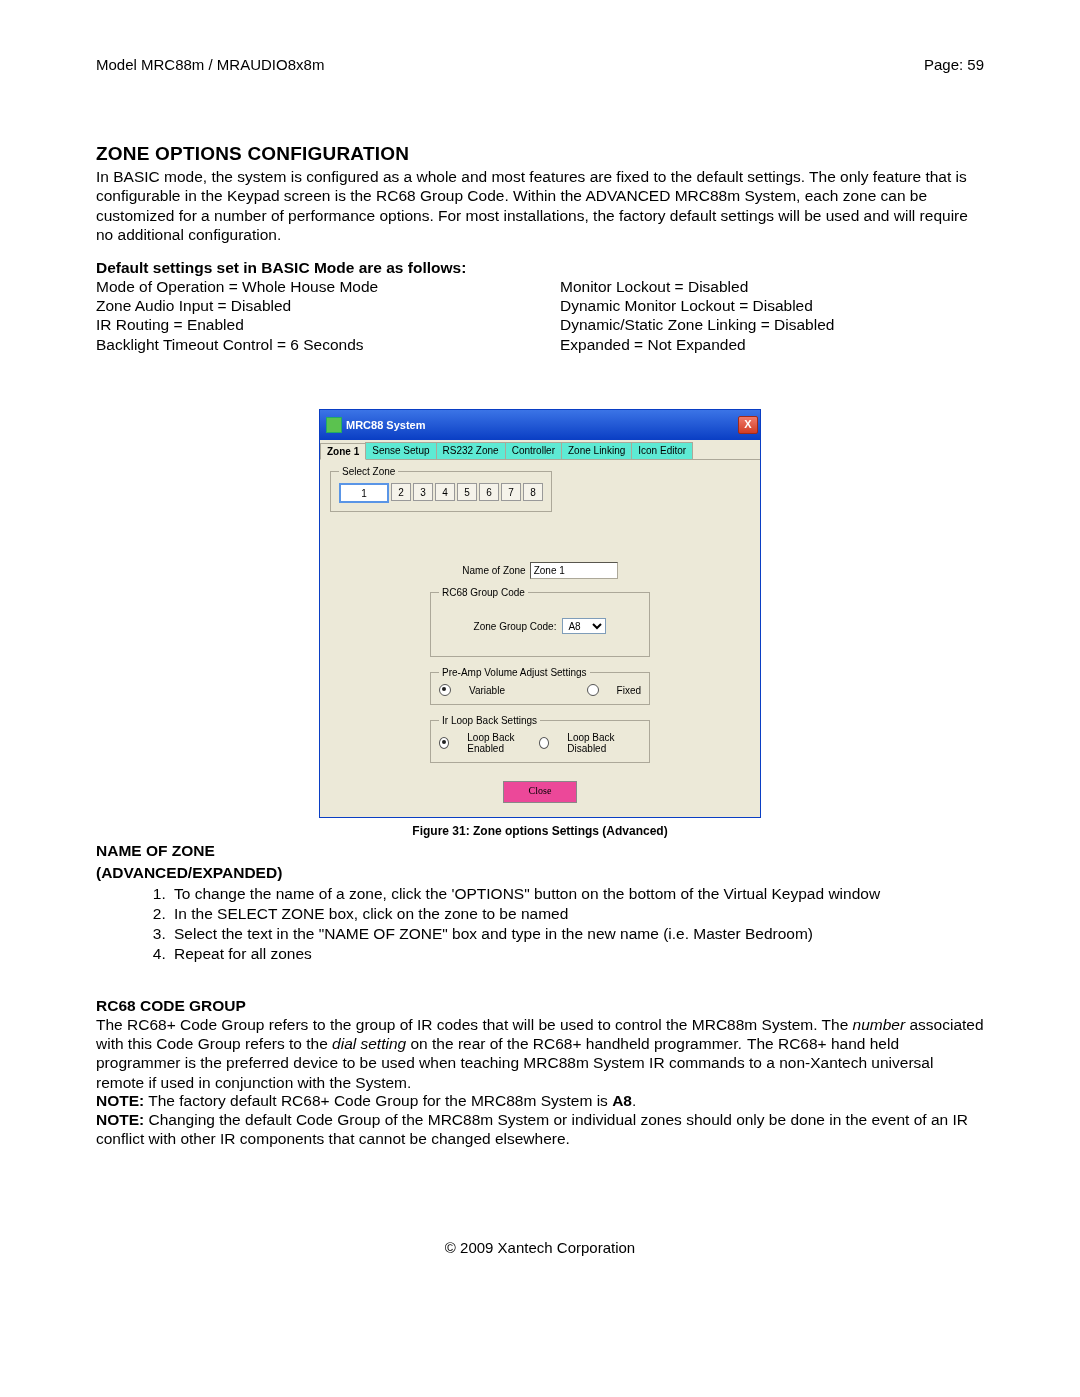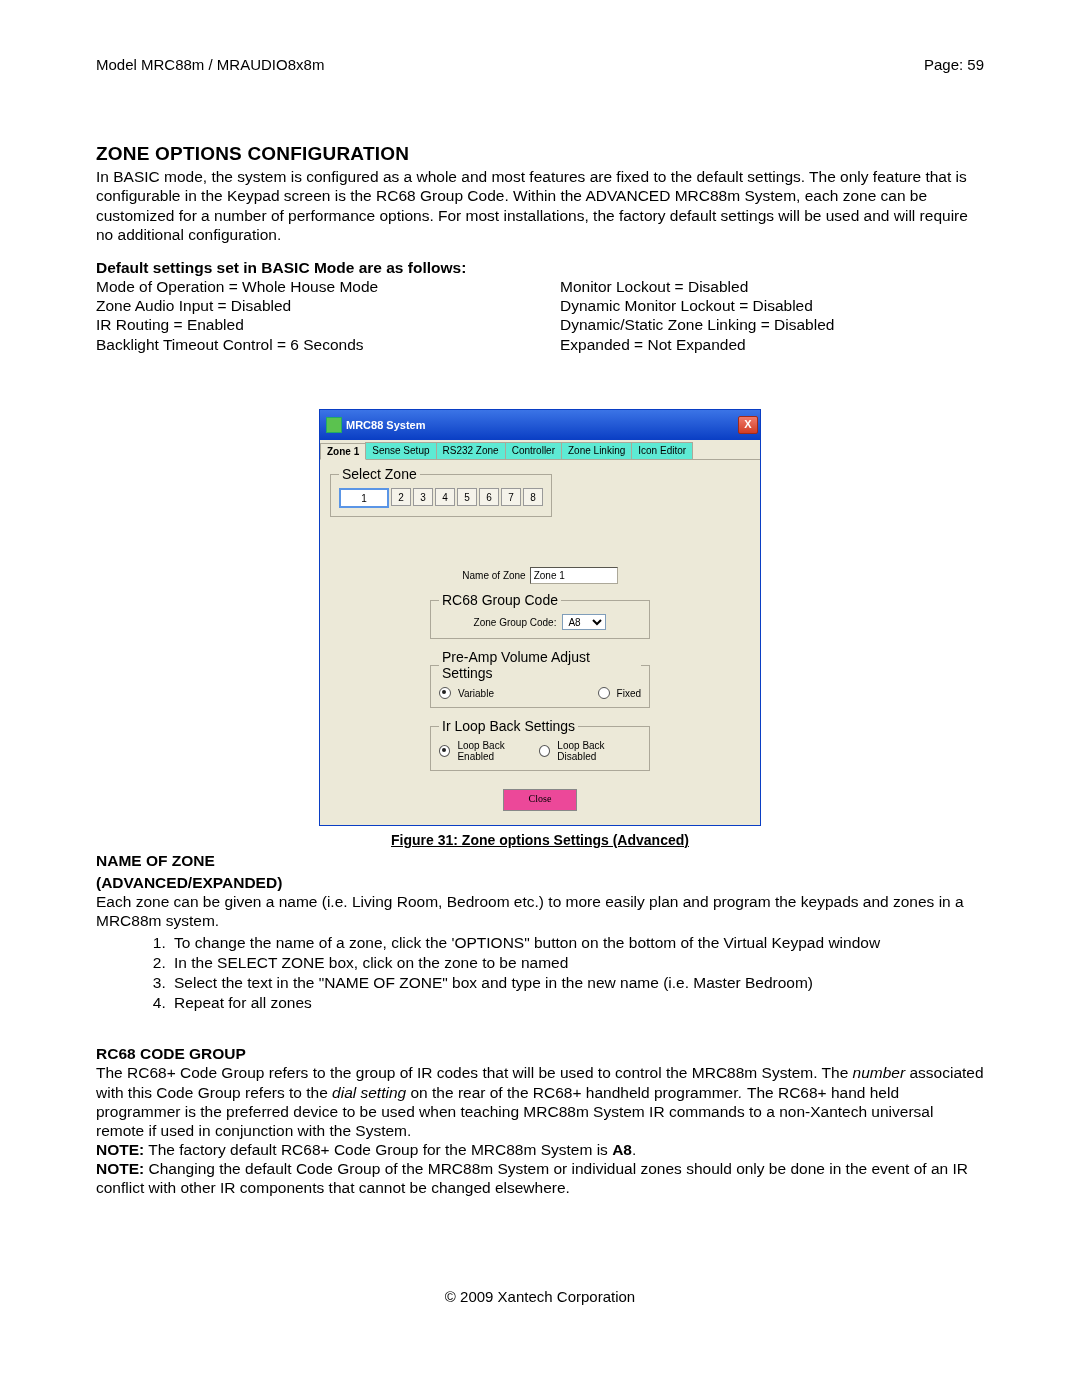--- a/index.html
+++ b/index.html
@@ -100,81 +100,80 @@
     padding: 6px 10px 14px 10px;
     min-height: 300px;
     position: relative;
   }
   fieldset.win {
     border: 1px solid #aca899;
     padding: 6px 8px 8px 8px;
     margin: 0 0 12px 0;
   }
   fieldset.win legend {
-    font-size: 14px;
+    font-size: 10px;
     padding: 0 3px;
   }
   .zonebtns { display:flex; gap:2px; }
   .zonebtn {
     width: 18px; height: 16px;
     border: 1px solid #999;
     background: #f5f3ea;
     font-size: 10px;
     display:flex; align-items:center; justify-content:center;
   }
   .zonebtn.sel { border: 2px solid #5a95e6; background:#fff; }
   .formarea {
     width: 220px;
     margin: 0 auto;
   }
   .formarea fieldset.win { margin-bottom: 10px; }
-  .row { display:flex; align-items:center; gap:6px; margin:0 0; }
+  .row { display:flex; align-items:center; gap:6px; margin:14px 0; }
   .txtinput {
     border: 1px inset #aca899;
     background: #fff;
     font-family: Tahoma, Arial, sans-serif;
     font-size: 10px;
     height: 15px;
     padding: 0 3px;
     width: 80px;
   }
   .sel {
     border: 1px solid #7f9db9;
     background: #fff;
     font-family: Tahoma, Arial, sans-serif;
     font-size: 10px;
     height: 16px;
     padding: 0 1px;
     width: 44px;
   }
   .radiorow { display:flex; justify-content:space-between; }
-  .radiolbl { display:flex; align-items:center; gap:7px; font-size:10px; }
+  .radiolbl { display:flex; align-items:center; gap:18px; font-size:10px; }
   .radio {
     width:10px; height:10px; border-radius:50%;
     border:1px solid #555; background:#fff; display:inline-block; position:relative;
   }
   .radio.on::after {
     content:""; position:absolute; top:2px; left:2px; width:4px; height:4px; border-radius:50%; background:#222;
   }
   .closebtn2 {
     display:block;
     margin: 18px auto 0 auto;
     width: 72px; height: 20px;
     border: 1px solid #888;
     background: #ec4899;
     font-family: Tahoma; font-size:10px;
     text-align:center;
     line-height:18px;
   }
   .caption {
     text-align: center;
     font-weight: bold;
-    font-size: 14px;
+    font-size: 12px;
     margin: 6px 0 0 0;
-    text-decoration: underline;
   }
 
   .sub1 { font-weight: bold; margin-top: 4px; }
   ol.steps {
     margin: 2px 0 10px 0;
     padding-left: 74px;
   }
   ol.steps li { line-height:1.3; padding-left: 4px; }
   .italic { font-style: italic; }
   .footer {
@@ -291,21 +290,20 @@
         </fieldset>
 
         <div class="closebtn2">Close</div>
       </div>
     </div>
   </div>
   <div class="caption">Figure 31: Zone options Settings (Advanced)</div>
 
   <div class="sub1">NAME OF ZONE</div>
   <div class="sub1">(ADVANCED/EXPANDED)</div>
-  <div class="para" style="margin-bottom:2px;">Each zone can be given a name (i.e. Living Room, Bedroom etc.) to more easily plan and program the keypads and zones in a MRC88m system.</div>
   <ol class="steps">
     <li>To change the name of a zone, click the 'OPTIONS" button on the bottom of the Virtual Keypad window</li>
     <li>In the SELECT ZONE box, click on the zone to be named</li>
     <li>Select the text in the "NAME OF ZONE" box and type in the new name (i.e. Master Bedroom)</li>
     <li>Repeat for all zones</li>
   </ol>
 
   <div style="height:18px;"></div>
 
   <div class="sub1">RC68 CODE GROUP</div>

